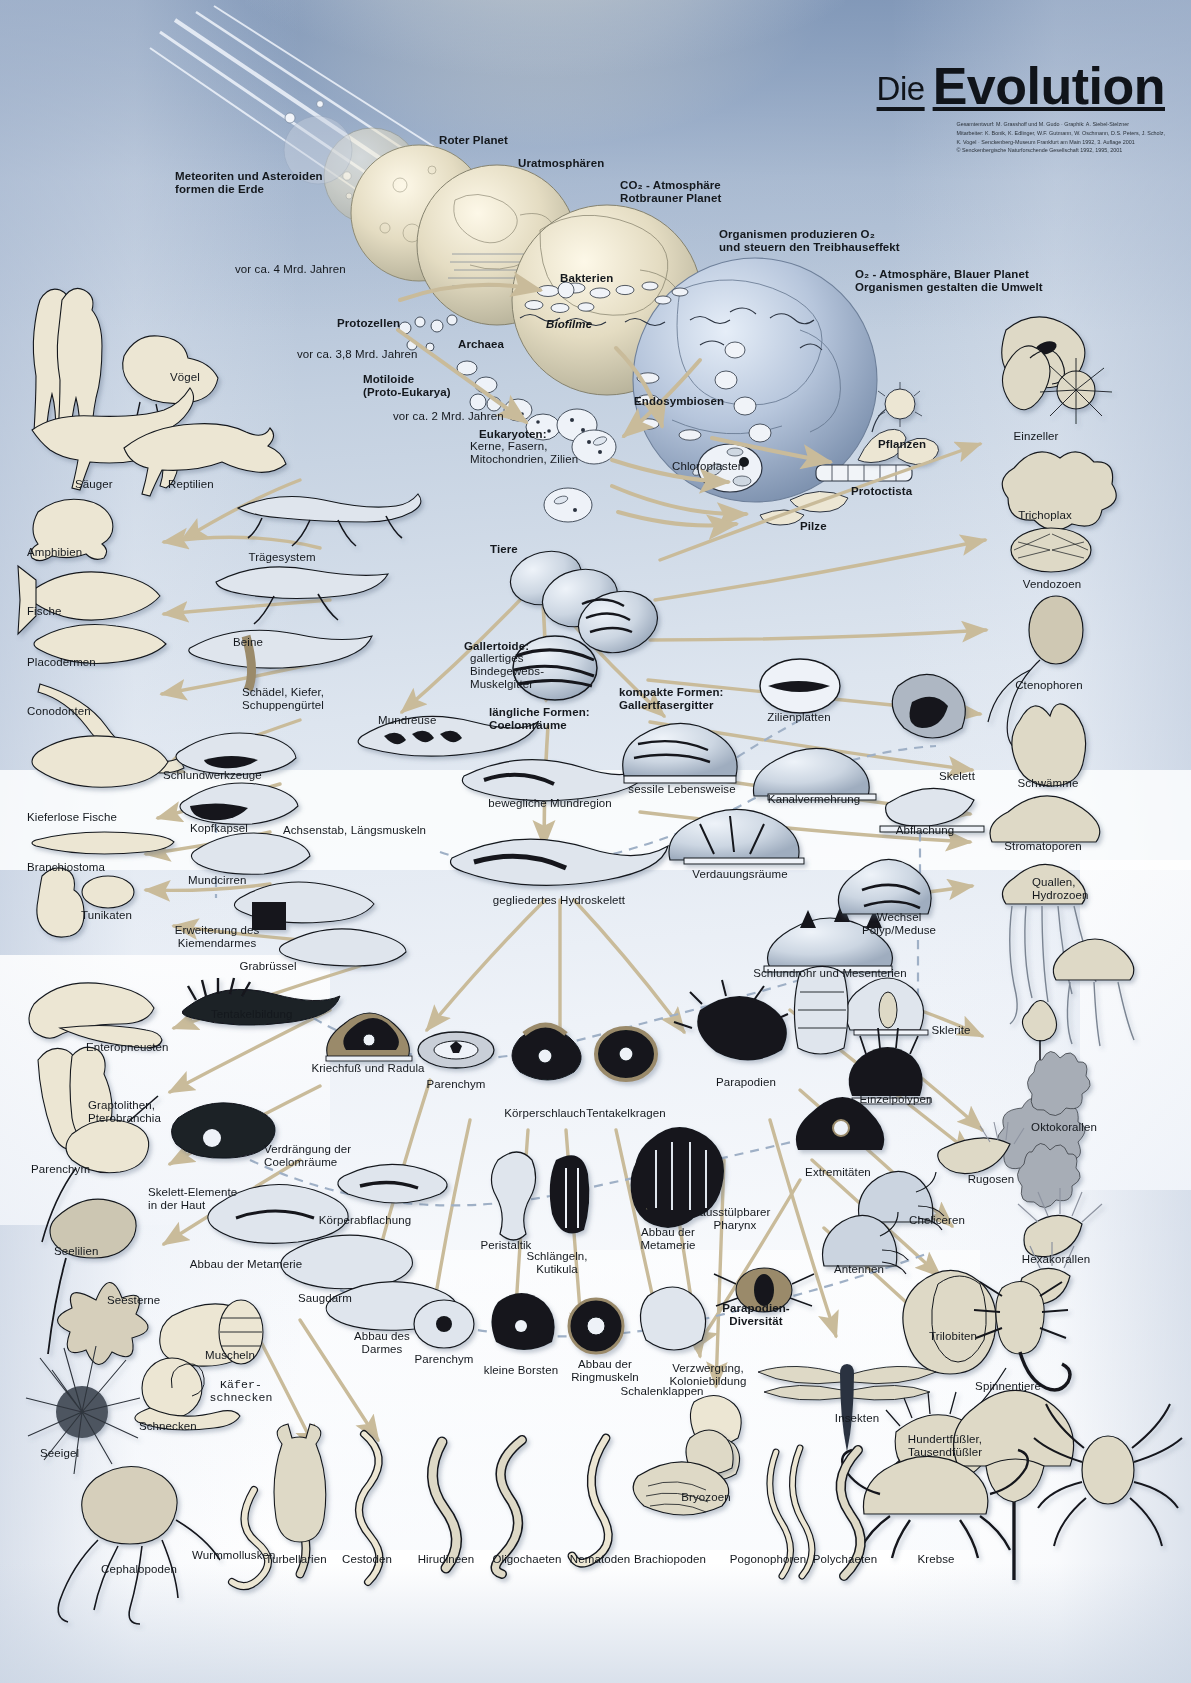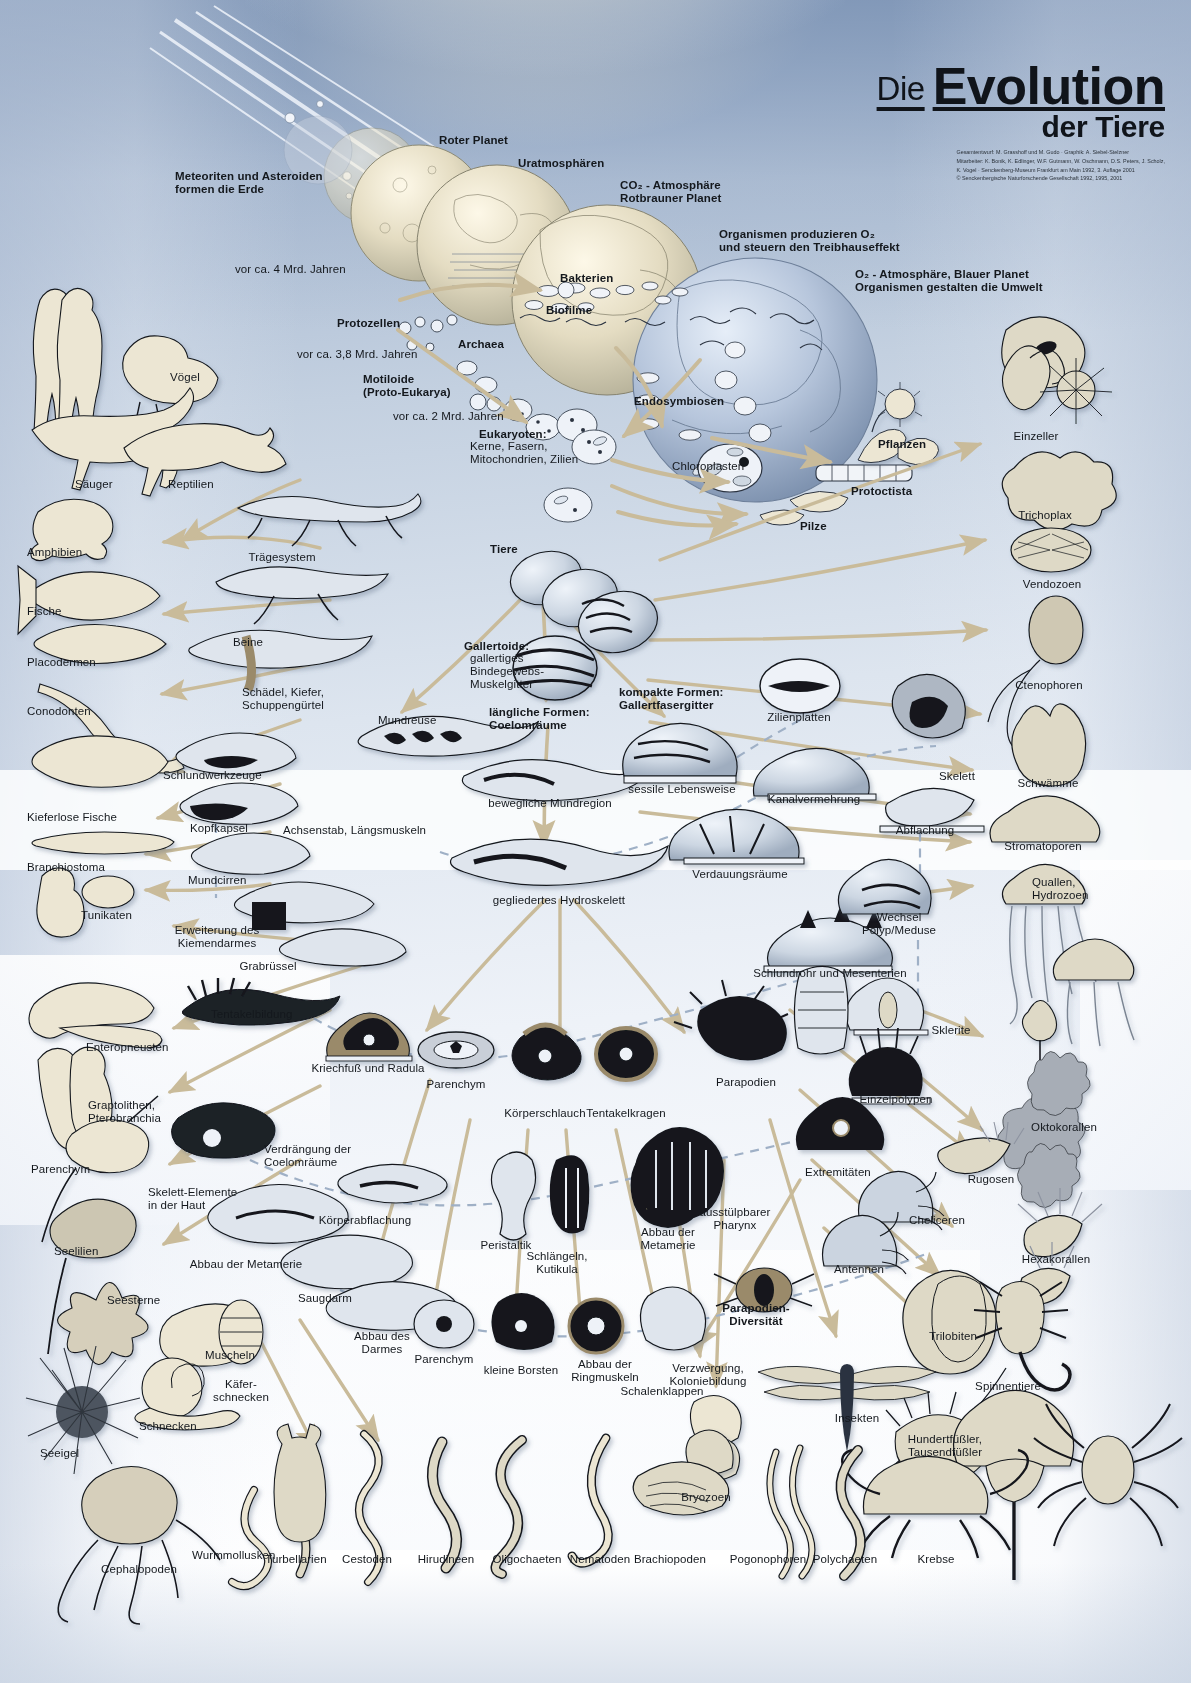--- a/index.html
+++ b/index.html
@@ -708,42 +708,41 @@
       <path d="M606,1438 q-26,40 -6,74 q20,32 -8,48 q-14,8 -20,-4" fill="none" stroke="#ece6d3" stroke-width="6.2" stroke-linecap="round"></path>
 
       <path d="M282,1444 q-12,-16 6,-20 l4,14 q8,-2 14,0 l4,-14 q18,4 6,20 q14,34 8,74 q-4,24 -24,24 q-20,0 -24,-24 q-6,-40 6,-74z" fill="#ded9c6" stroke="#14181d" stroke-width="1.1"></path>
     </g>
   </svg>
 
   <div id="masthead">
     <div id="mh-line1">
       <span class="die">Die</span><span class="ev">Evolution</span>
     </div>
-    <div id="mh-line2">der Tiere</div>
     <div id="credits">Gesamtentwurf: M. Grasshoff und M. Gudo · Graphik: A. Siebel-Stelzner
 Mitarbeiter: K. Bonik, K. Edlinger, W.F. Gutmann, W. Oschmann, D.S. Peters, J. Scholz,
 K. Vogel · Senckenberg-Museum Frankfurt am Main 1992, 3. Auflage 2001
 © Senckenbergische Naturforschende Gesellschaft 1992, 1995, 2001</div>
   </div>
 
   <div id="label-layer">
       <div class="lbl bold" style="left: 175px; top: 170px;">Meteoriten und Asteroiden
 formen die Erde</div>
       <div class="lbl bold" style="left: 439px; top: 134px;">Roter Planet</div>
       <div class="lbl bold" style="left: 518px; top: 157px;">Uratmosphären</div>
       <div class="lbl bold" style="left: 620px; top: 179px;">CO₂ - Atmosphäre
 Rotbrauner Planet</div>
       <div class="lbl bold" style="left: 719px; top: 228px;">Organismen produzieren O₂
 und steuern den Treibhauseffekt</div>
       <div class="lbl bold" style="left: 855px; top: 268px;">O₂ - Atmosphäre, Blauer Planet
 Organismen gestalten die Umwelt</div>
       <div class="lbl reg" style="left: 235px; top: 263px;">vor ca. 4 Mrd. Jahren</div>
       <div class="lbl bold" style="left: 560px; top: 272px;">Bakterien</div>
       <div class="lbl bold" style="left: 337px; top: 317px;">Protozellen</div>
-      <div class="lbl bold" style="left: 546px; top: 304px;">Biofilme</div>
+      <div class="lbl bold" style="left: 546px; top: 318px; font-style: italic;">Biofilme</div>
       <div class="lbl bold" style="left: 458px; top: 338px;">Archaea</div>
       <div class="lbl reg" style="left: 297px; top: 348px;">vor ca. 3,8 Mrd. Jahren</div>
       <div class="lbl bold" style="left: 363px; top: 373px;">Motiloide
 (Proto-Eukarya)</div>
       <div class="lbl reg" style="left: 393px; top: 410px;">vor ca. 2 Mrd. Jahren</div>
       <div class="lbl bold" style="left: 634px; top: 395px;">Endosymbiosen</div>
       <div class="lbl bold" style="left: 479px; top: 428px;">Eukaryoten:</div>
       <div class="lbl reg" style="left: 470px; top: 440px;">Kerne, Fasern,
 Mitochondrien, Zilien</div>
       <div class="lbl bold" style="left: 878px; top: 438px;">Pflanzen</div>
@@ -832,21 +831,21 @@
       <div class="lbl reg c" style="left: 382px; top: 1330px;">Abbau des
 Darmes</div>
       <div class="lbl reg" style="left: 205px; top: 1349px;">Muscheln</div>
       <div class="lbl reg c" style="left: 444px; top: 1353px;">Parenchym</div>
       <div class="lbl reg c" style="left: 521px; top: 1364px;">kleine Borsten</div>
       <div class="lbl reg c" style="left: 605px; top: 1358px;">Abbau der
 Ringmuskeln</div>
       <div class="lbl reg c" style="left: 708px; top: 1362px;">Verzwergung,
 Koloniebildung</div>
       <div class="lbl reg c" style="left: 1008px; top: 1380px;">Spinnentiere</div>
-      <div class="lbl reg c" style="left: 241px; top: 1378px;">Käfer-
+      <div class="lbl reg c" style="left: 241px; top: 1378px; font-family: Liberation Mono, monospace;">Käfer-
 schnecken</div>
       <div class="lbl reg c" style="left: 857px; top: 1412px;">Insekten</div>
       <div class="lbl reg c" style="left: 662px; top: 1385px;">Schalenklappen</div>
       <div class="lbl reg" style="left: 139px; top: 1420px;">Schnecken</div>
       <div class="lbl reg c" style="left: 945px; top: 1433px;">Hundertfüßler,
 Tausendfüßler</div>
       <div class="lbl reg" style="left: 40px; top: 1447px;">Seeigel</div>
       <div class="lbl reg c" style="left: 706px; top: 1491px;">Bryozoen</div>
       <div class="lbl reg" style="left: 192px; top: 1549px;">Wurmmollusken</div>
       <div class="lbl reg" style="left: 101px; top: 1563px;">Cephalopoden</div>

